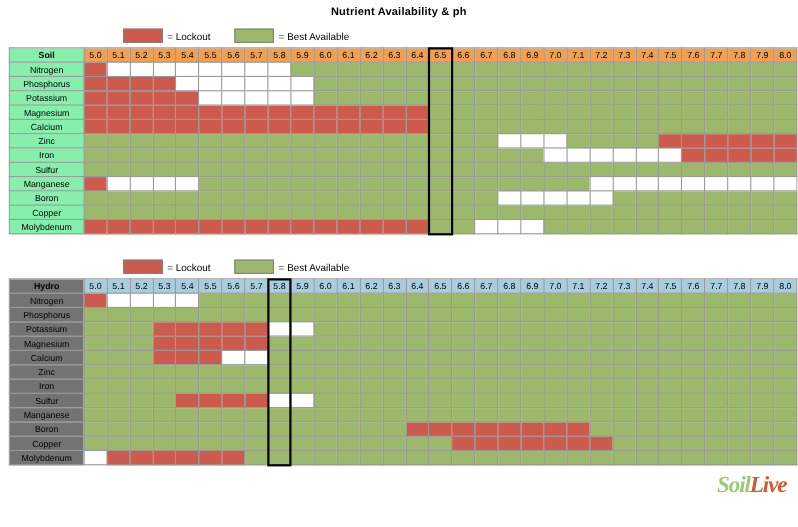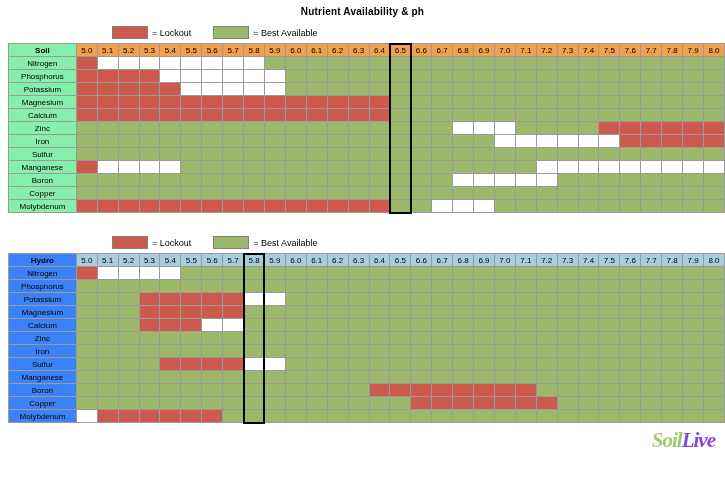--- a/index.html
+++ b/index.html
@@ -58,21 +58,21 @@
     text-align:left;
     padding-left:3px;
     font-size:8px;
   }
   .hdrcell{width:26px;}
   .hdr-soil .rowlabel{background:#f0a050;font-weight:bold;text-align:center;}
   .hdr-soil .hdrcell{background:#f0a050;}
   .hdr-hydro .rowlabel{background:#a8cddf;font-weight:bold;text-align:center;}
   .hdr-hydro .hdrcell{background:#a8cddf;}
   .soil .rowlabel{background:#86efac;}
-  .hydro .rowlabel{background:#3b82f6;margin-top:48px;}
+  .hydro .rowlabel{background:#737373;margin-top:48px;}
   td.lock{background:#cc5b4e;}
   td.best{background:#9cb96b;}
   td.none{background:#ffffff;}
 
   
   .chartwrap{position:relative;}
   .hl{
     position:absolute;
     border:2px solid #000;
     pointer-events:none;
@@ -84,21 +84,21 @@
     right:10px;
     bottom:26px;
     font-size:21px;
     font-weight:bold;
     font-style:italic;
     color:#8fbf5a;
     opacity:.85;
     letter-spacing:-1px;
     font-family:"Liberation Serif", serif;
   }
-  .watermark .alt{color:#6d28d9;}
+  .watermark .alt{color:#c2410c;}
 </style>
 </head>
 <body>
 
 <div class="title">Nutrient Availability &amp; ph</div>
 
 <div class="legend">
   <div class="grp">
     <span class="swatch sw-lock"></span>
     <span>= Lockout</span>

